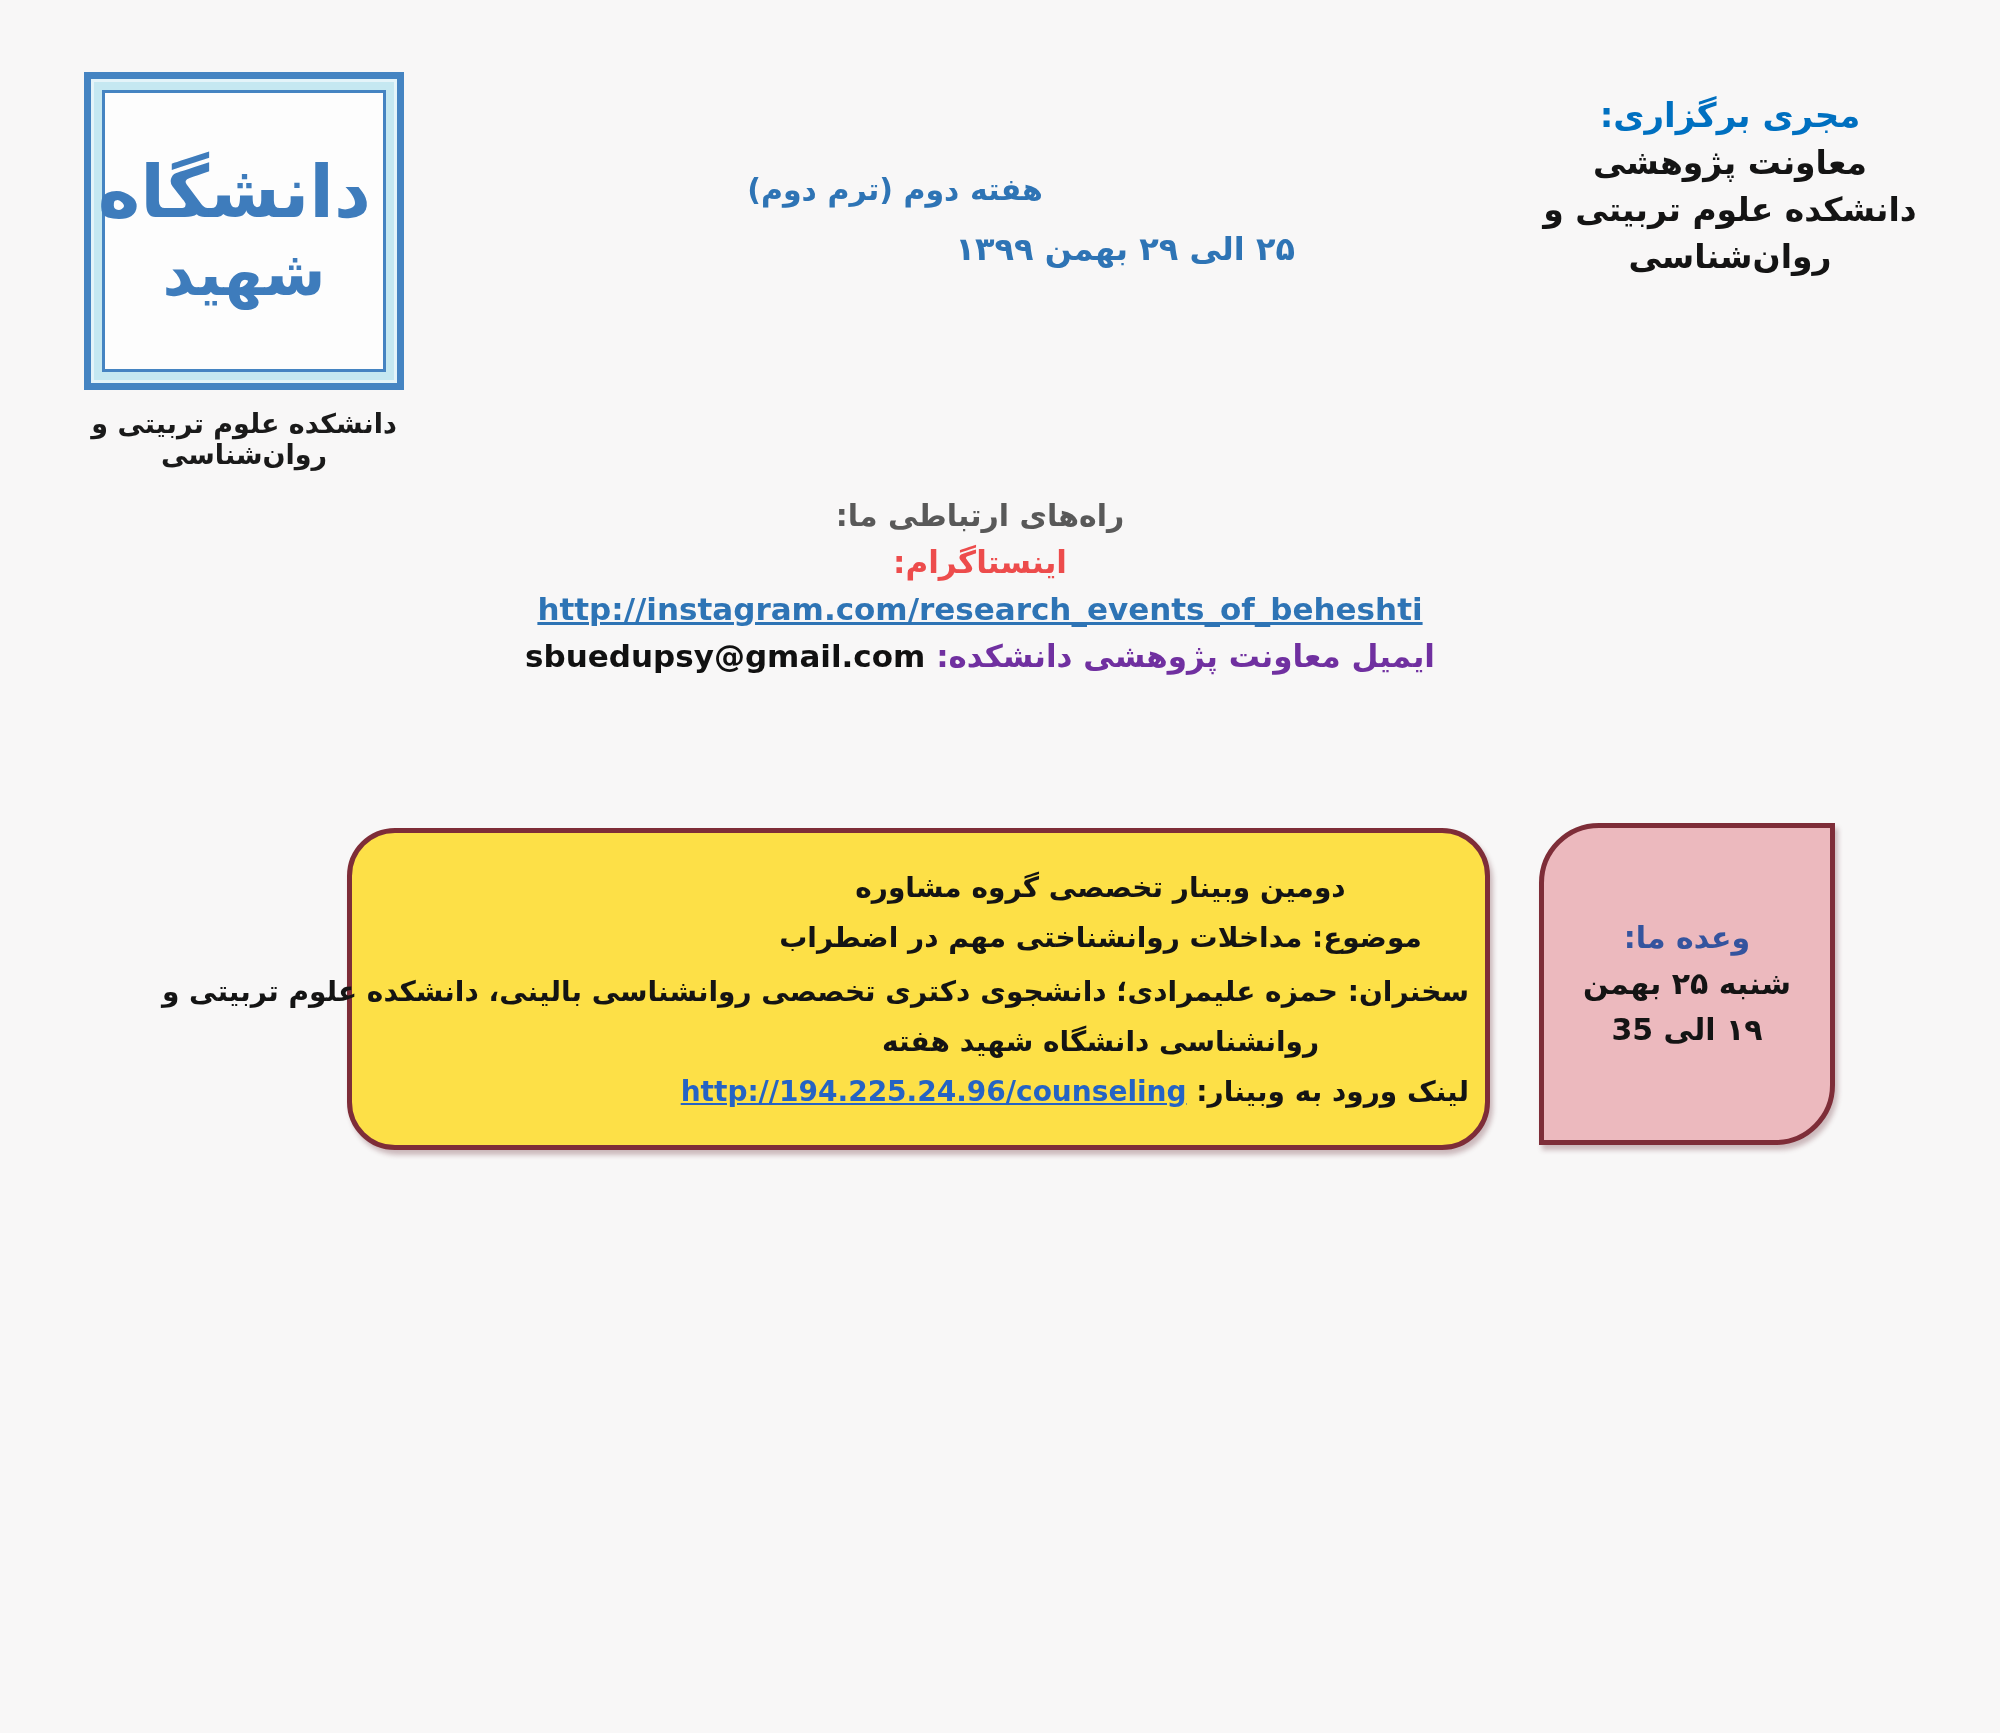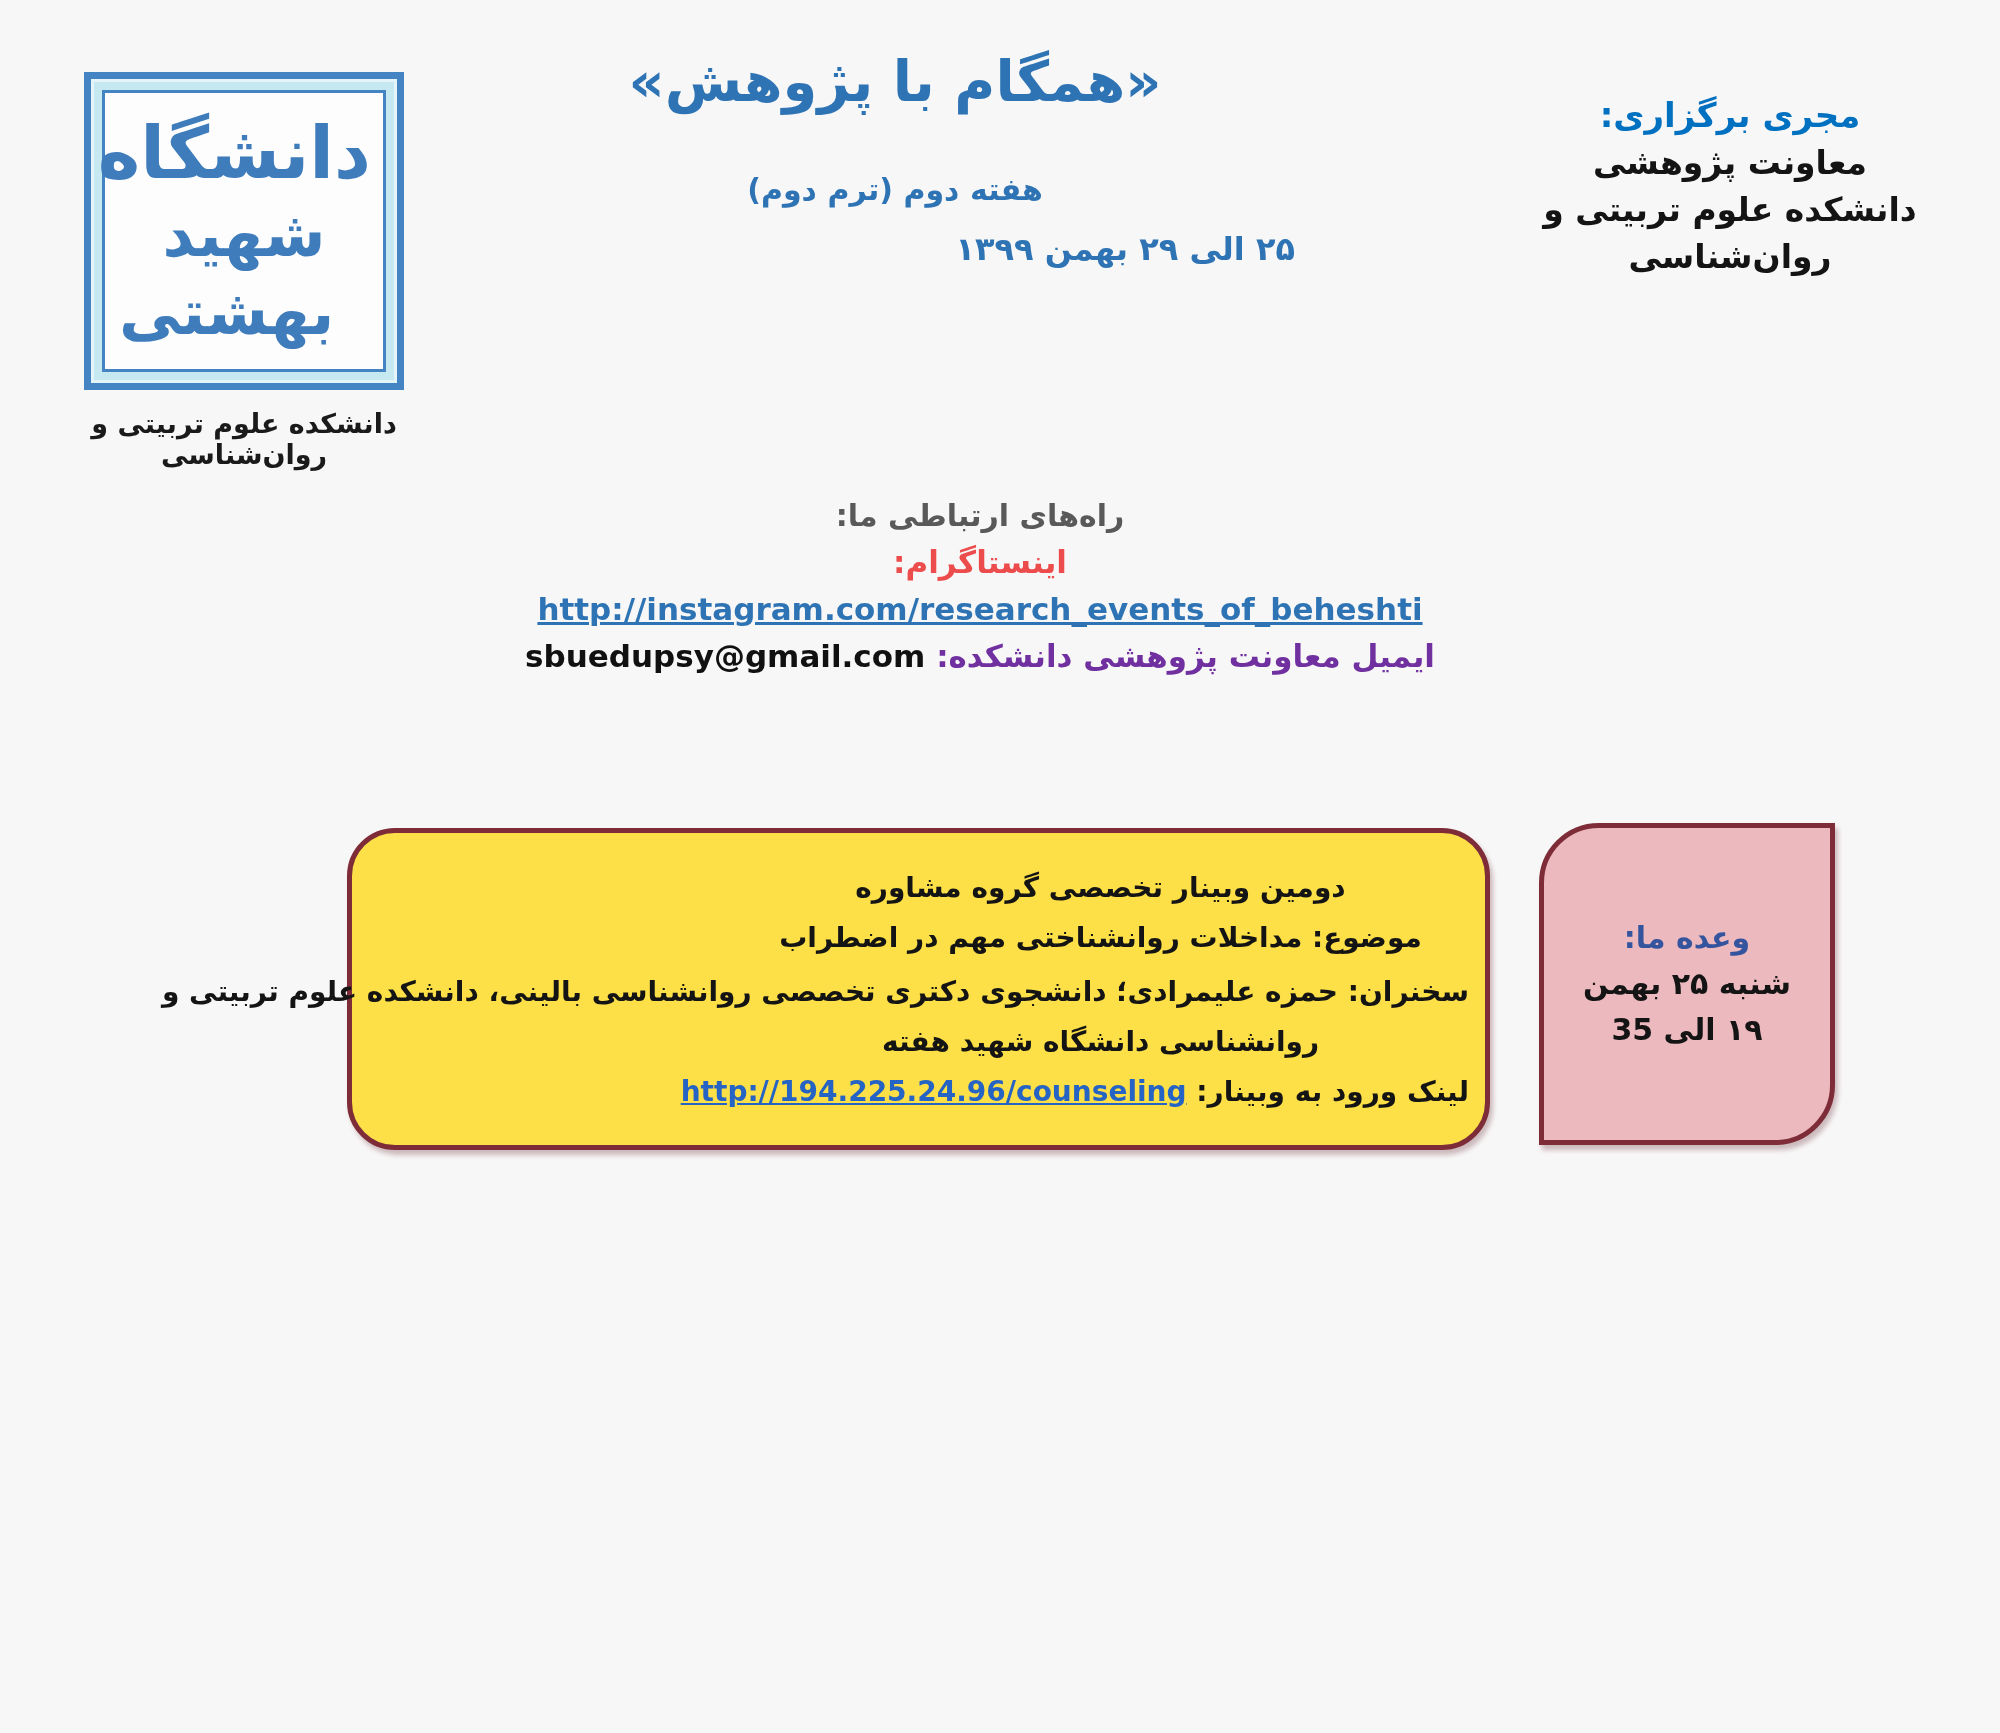--- a/index.html
+++ b/index.html
@@ -113,28 +113,26 @@
 <body>
 
 <div id="canvas">
 
   <div class="logo">
     <div class="logo-outer">
       <div class="logo-light">
         <div class="logo-inner">
           <div class="logo-c1">دانشگاه</div>
           <div class="logo-c2">شهید</div>
-          <div class="logo-c3">بهشتی</div>
         </div>
       </div>
     </div>
   </div>
   <div class="logo-caption">دانشکده علوم تربیتی و روان‌شناسی</div>
 
-  <div class="header-title">«همگام با پژوهش»</div>
   <div class="header-sub1">هفته دوم (ترم دوم)</div>
   <div class="header-sub2">۲۵ الی ۲۹ بهمن ۱۳۹۹</div>
 
   <div class="organizer">
     <div class="organizer-label">مجری برگزاری:</div>
     <div>معاونت پژوهشی</div>
     <div>دانشکده علوم تربیتی و روان‌شناسی</div>
   </div>
 
   <div class="contact">

